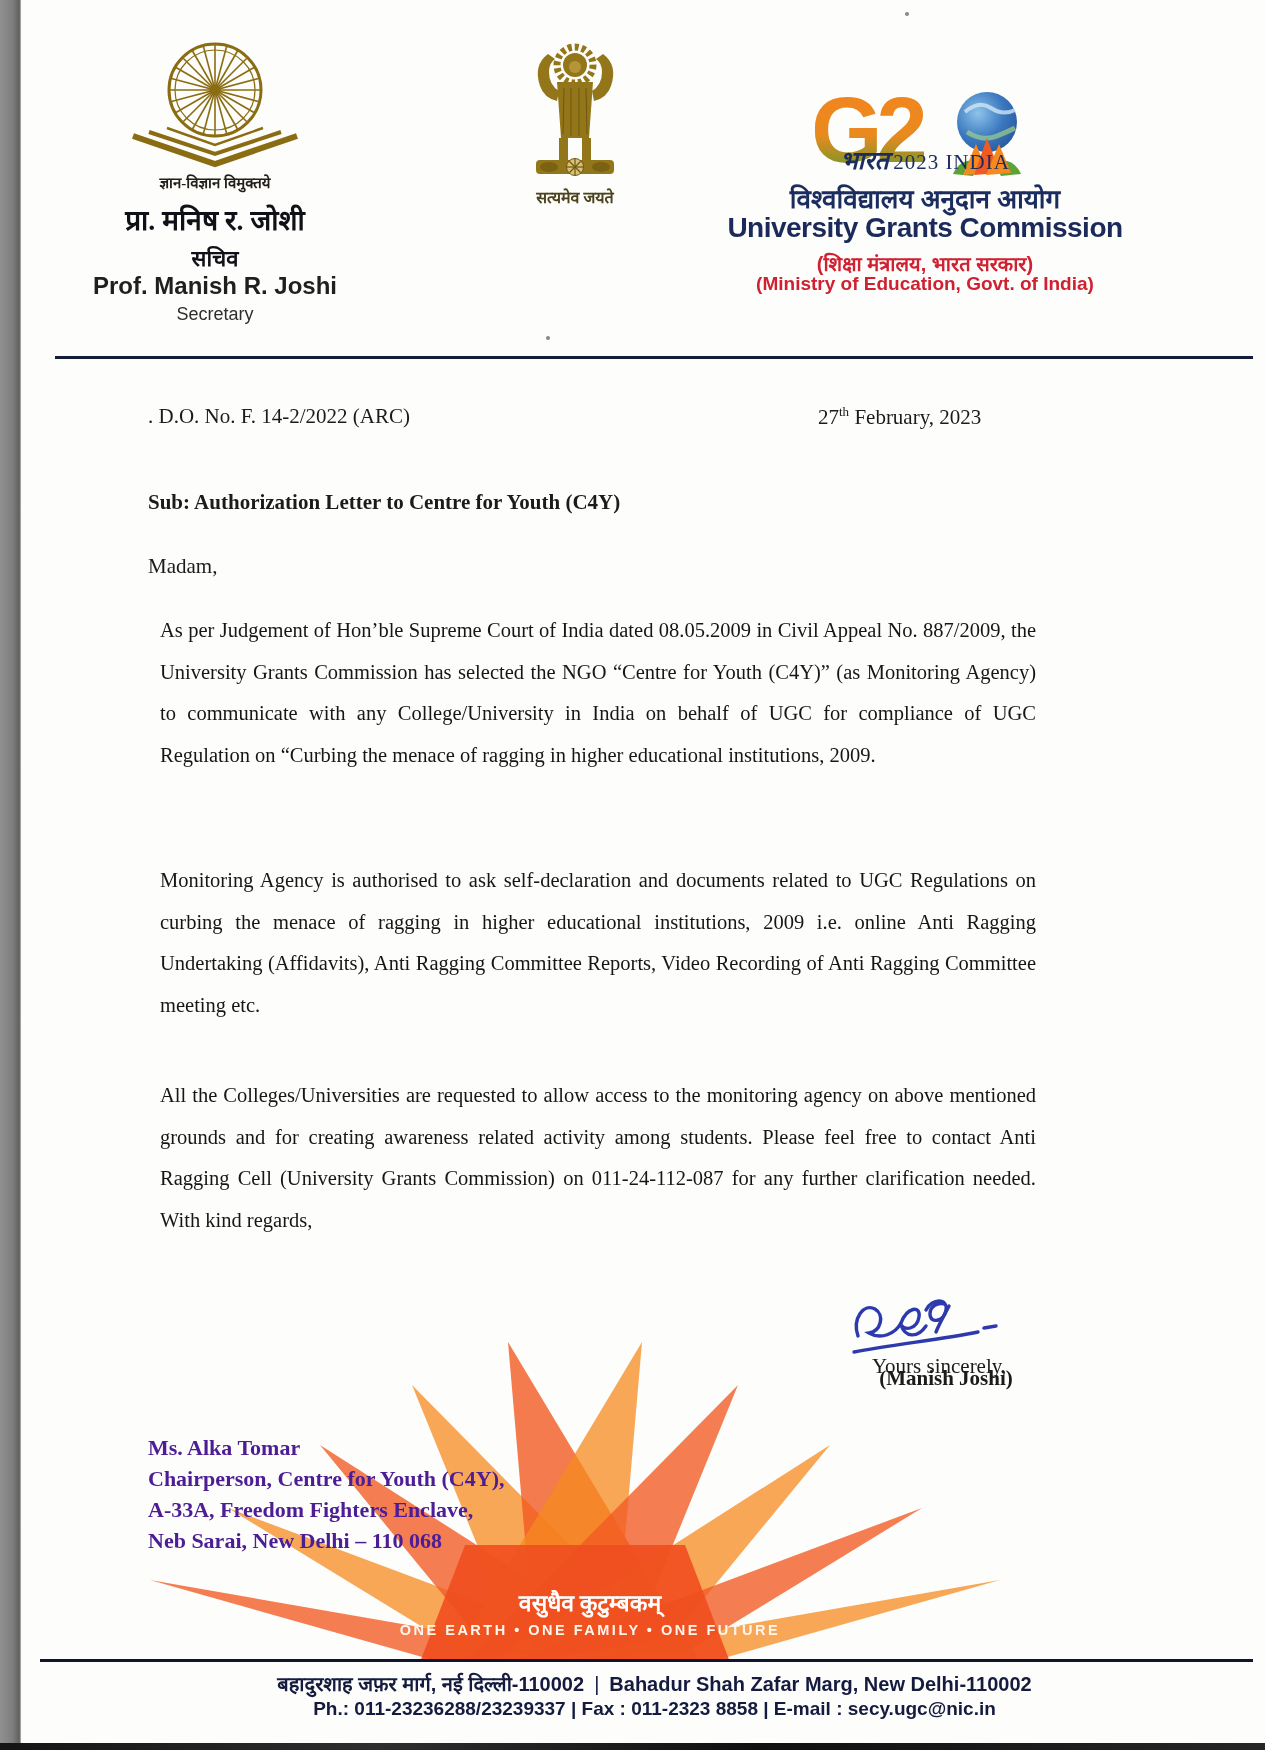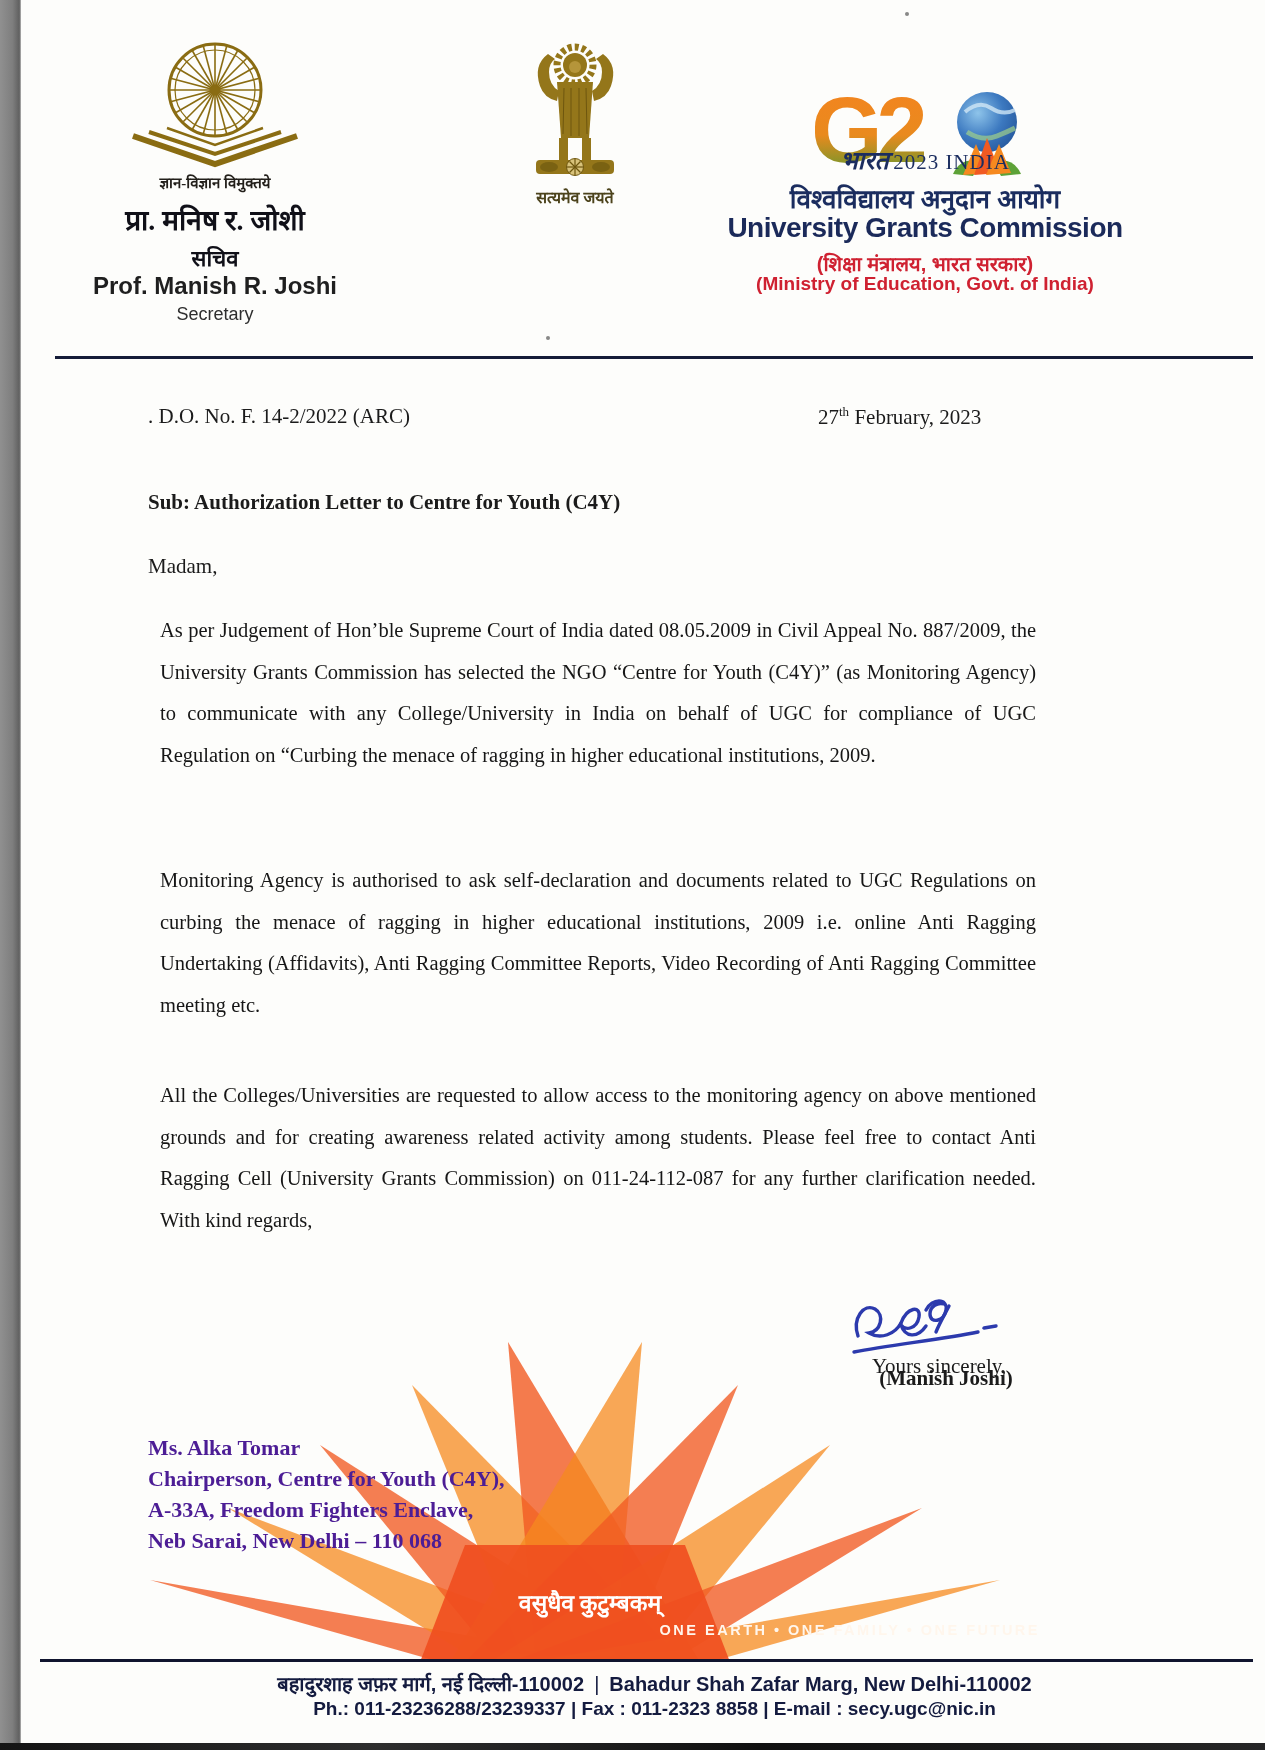--- a/index.html
+++ b/index.html
@@ -56,21 +56,21 @@
   .sig{position:absolute;left:850px;top:1298px;}
   .signame{position:absolute;left:848px;top:1366px;width:196px;text-align:center;
     font-size:21px;font-weight:bold;}
   .recipient{position:absolute;left:148px;top:1432px;font-size:22px;font-weight:bold;
     line-height:31px;color:#4c1d95;z-index:3;}
 
   
   .lotus{position:absolute;left:140px;top:1340px;z-index:1;}
   .lotus-motto-hi{position:absolute;left:140px;top:1586px;width:900px;text-align:center;
     color:#fff;font-weight:bold;font-size:23px;z-index:2;}
-  .lotus-motto-en{position:absolute;left:140px;top:1622px;width:900px;text-align:right;
+  .lotus-motto-en{position:absolute;left:140px;top:1622px;width:900px;text-align:center;
     color:#fff6ec;font-weight:bold;font-size:14.5px;letter-spacing:2.5px;z-index:2;
     font-family:"Liberation Sans","DejaVu Sans",sans-serif;}
   .ftr-rule{position:absolute;left:40px;top:1659px;width:1213px;height:3px;background:#10142e;z-index:3;}
   .ftr-line1{position:absolute;left:0;top:1670px;width:1265px;text-align:center;
     transform:translateX(22px);font-size:20px;font-weight:bold;color:#141b3f;z-index:3;
     font-family:"Liberation Sans","DejaVu Sans",sans-serif;}
   .ftr-line2{position:absolute;left:0;top:1698px;width:1265px;text-align:center;
     transform:translateX(22px);font-size:19px;font-weight:bold;color:#141b3f;z-index:3;
     font-family:"Liberation Sans","DejaVu Sans",sans-serif;}
   .ftr-line1 .div, .ftr-line2 .div{padding:0 10px;font-weight:normal;}

